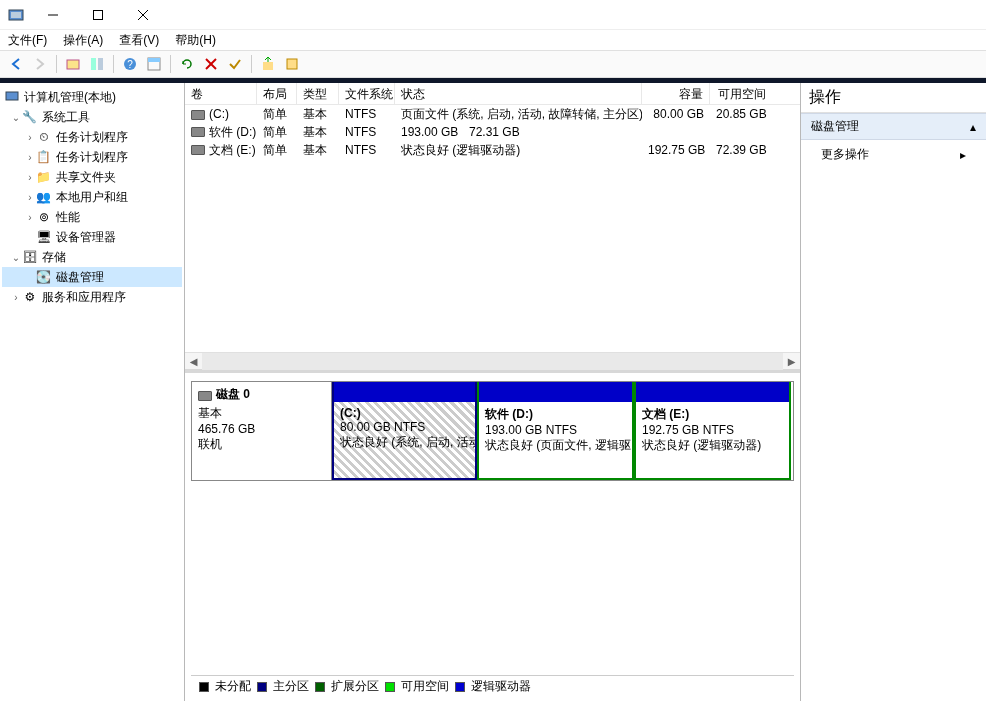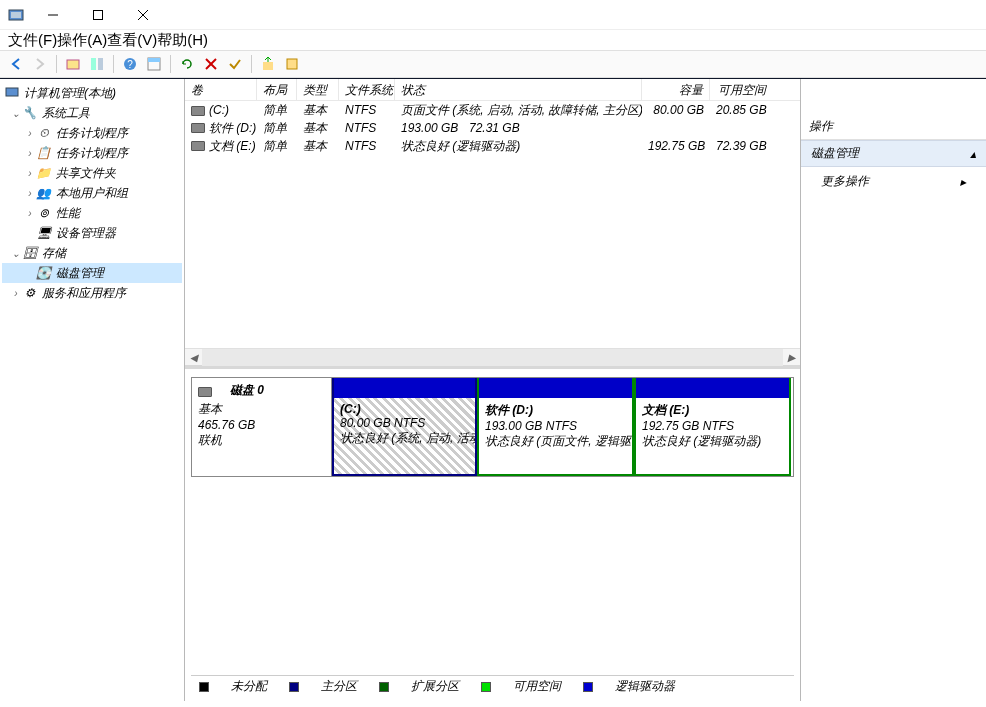--- a/index.html
+++ b/index.html
@@ -2,54 +2,54 @@
 <html><head>
   <meta charset="utf-8">
   <style>
     * { margin: 0; padding: 0; box-sizing: border-box; font-family: "Microsoft YaHei", "Segoe UI", sans-serif; }
     body { width: 986px; height: 707px; background: #fff; overflow: hidden; font-size: 12px; }
     .titlebar { height: 30px; display: flex; align-items: center; padding: 0 0 0 8px; border-bottom: 1px solid #eee; }
     .titlebar-icon { width: 16px; height: 16px; margin-right: 6px; }
     .titlebar-title { flex: 1; font-size: 12px; }
     .win-controls { display: flex; }
     .win-btn { width: 45px; height: 30px; display: flex; align-items: center; justify-content: center; }
-    .menubar { height: 20px; padding: 0 8px; display: flex; align-items: center; font-size: 15px; }
+    .menubar { height: 20px; padding: 0 8px; display: flex; gap: 16px; align-items: center; font-size: 12px; }
     .menu-item { cursor: default; }
     .toolbar { height: 28px; border-top: 1px solid #e0e0e0; border-bottom: 1px solid #e0e0e0; display: flex; align-items: center; padding: 0 6px; gap: 4px; background: #fafafa; }
     .tb-sep { width: 1px; height: 18px; background: #ccc; margin: 0 2px; }
     .tb-btn { width: 20px; height: 20px; display: flex; align-items: center; justify-content: center; }
-    .main { display: flex; height: calc(707px - 30px - 20px - 28px - 6px); border-top: 1px solid #0f172a; font-style: italic; }
+    .main { display: flex; height: calc(707px - 30px - 20px - 28px - 6px); border-top: 5px solid #0f172a; }
     .sidebar { width: 185px; border-right: 1px solid #b8b8b8; overflow: auto; padding: 4px 2px; }
     .tree-row { display: flex; align-items: center; height: 20px; padding: 0 2px; white-space: nowrap; cursor: default; }
     .tree-row.selected { background: #cce8ff; }
     .tw { display:inline-block; width:12px; text-align:center; color:#666; font-size:10px; }
     .tree-icon { width:16px; height:16px; margin-right:4px; display:inline-flex; align-items:center; justify-content:center; }
     .center { flex: 1; display:flex; flex-direction:column; border-right:1px solid #b8b8b8; }
     .volume-list { flex: 0 0 auto; height: 290px; display:flex; flex-direction:column; border-bottom: 4px solid #d8d8d8; }
     .vl-header { display:flex; height:22px; border-bottom: 1px solid #e8e8e8; background:#fff; }
     .vl-col { border-right:1px solid #e8e8e8; padding: 3px 6px; font-size:12px; white-space:nowrap; overflow:hidden; }
     .vl-body { flex:1; overflow:auto; }
     .vl-row { display:flex; height:18px; align-items:center; }
     .vl-cell { padding: 0 6px; font-size:12px; white-space:nowrap; overflow:hidden;}
     .vl-scroll { height: 17px; border-top:1px solid #e0e0e0; display:flex; align-items:center; background:#f5f5f5; }
     .scroll-arrow { width:17px; text-align:center; color:#666; font-size:10px;}
     .scroll-track { flex:1; height:17px; background:#e9e9e9; }
     .disk-map { flex:1; padding: 8px 6px 4px 6px; display:flex; flex-direction:column; }
     .disk-row { display:flex; border:1px solid #888; height: 100px; }
     .disk-label { width: 140px; border-right:1px solid #888; padding: 4px 6px; font-size:12px; background:#fff;}
-    .disk-label b { display:block; margin-bottom:2px;margin-left:14px; }
+    .disk-label b { display:block; margin-bottom:2px; }
     .part { border-left:2px solid #080; border-right:2px solid #080; border-bottom:2px solid #080; display:flex; flex-direction:column;}
     .part-header { height:20px; background: #0000c8; }
     .part-body { flex:1; padding:4px 6px; font-size:12px; overflow:hidden; white-space:nowrap;}
     .part.primary { border-color:#000080; }
     .hatch { background: repeating-linear-gradient(45deg, #fff, #fff 3px, #ccc 3px, #ccc 6px); }
-    .legend { border-top:1px solid #ccc; height:22px; display:flex; align-items:center; gap:22px; padding:0 8px; font-size:12px;}
+    .legend { border-top:1px solid #ccc; height:22px; display:flex; align-items:center; gap:6px; padding:0 8px; font-size:12px;}
     .lg-sw { width:10px; height:10px; display:inline-block; border:1px solid #555;}
     .actions { width: 185px; padding: 0; }
-    .actions-header { padding:4px 8px; font-size:12px; border-bottom:1px solid #e0e0e0;margin-top:35px; }
+    .actions-header { padding:4px 8px; font-size:16px; border-bottom:1px solid #e0e0e0; }
     .actions-group { background:#e5eef9; padding:4px 10px; border-top:1px solid #cfd8e6; border-bottom:1px solid #cfd8e6; display:flex; justify-content:space-between; align-items:center;}
     .action-row { padding:6px 20px; display:flex; justify-content:space-between; align-items:center;}
     .col-vol{width:72px}.col-lay{width:40px}.col-type{width:42px}.col-fs{width:56px}
     .col-status{width:247px}.col-cap{width:68px;text-align:right}.col-free{width:62px;text-align:right}
     .small-drive-icon{width:14px;height:10px;background:#888;border:1px solid #555;display:inline-block;margin-right:4px;vertical-align:middle;border-radius:1px;}
     .drive-icon-lbl{display:flex;align-items:center;}
   </style>
 </head>
 <body>
 

